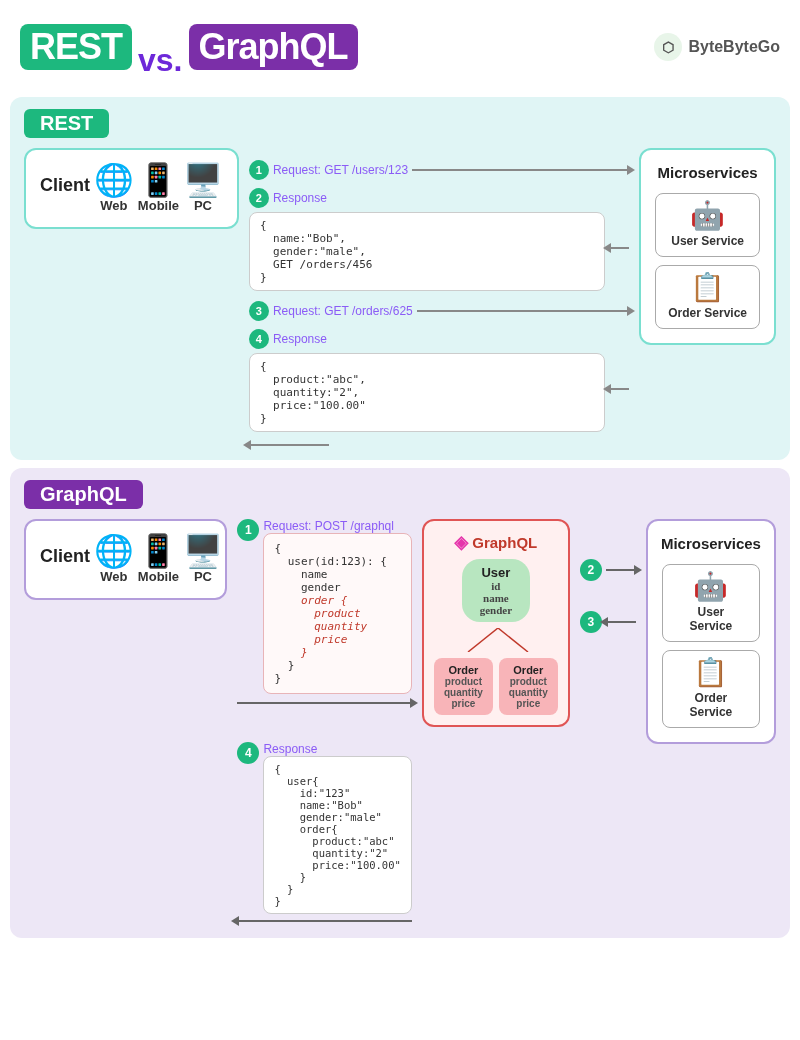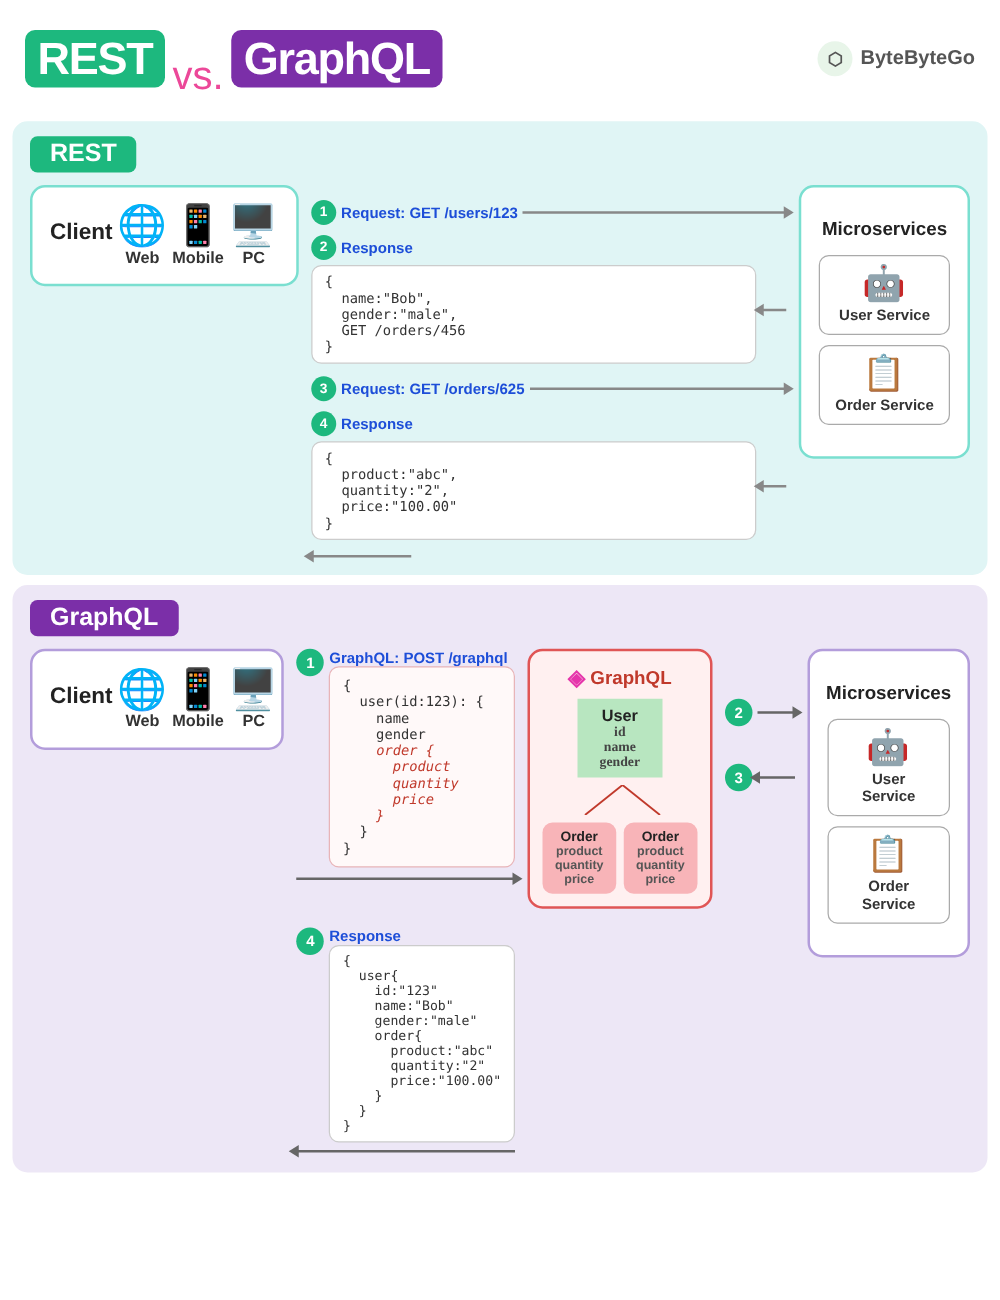--- a/index.html
+++ b/index.html
@@ -28,22 +28,22 @@
       background: #1db87e;
       color: #fff;
       font-size: 36px;
       font-weight: 900;
       padding: 2px 10px;
       border-radius: 8px;
       letter-spacing: -1px;
     }
     .vs-text {
       font-size: 32px;
-      font-weight: 400;
-      color: #ec4899;
+      font-weight: 700;
+      color: #6d28d9;
       margin-top: 28px;
     }
     .graphql-badge {
       background: #7b2fa8;
       color: #fff;
       font-size: 36px;
       font-weight: 900;
       padding: 2px 10px;
       border-radius: 8px;
       letter-spacing: -1px;
@@ -156,22 +156,22 @@
       justify-content: center;
       font-size: 11px;
       font-weight: 700;
       color: #fff;
       flex-shrink: 0;
     }
     .step-teal { background: #1db87e; }
 
     .arrow-label {
       font-size: 12px;
-      font-weight: 700;
-      color: #1d4ed8;
+      font-weight: 400;
+      color: #8b5cf6;
     }
     .arrow-line {
       flex: 1;
       height: 2px;
       background: #888;
       position: relative;
     }
     .arrow-line::after {
       content: '';
       position: absolute;
@@ -192,21 +192,21 @@
       font-family: monospace;
       margin: 2px 0;
       white-space: pre;
     }
 
     
     .microservices-box {
       background: #fff;
       border: 2px solid #7adfd0;
       border-radius: 12px;
-      padding: 25px 14px;
+      padding: 14px 14px;
       min-width: 120px;
       display: flex;
       flex-direction: column;
       align-items: center;
       gap: 8px;
     }
     .microservices-title {
       font-size: 15px;
       font-weight: 700;
       color: #222;
@@ -283,21 +283,21 @@
       display: flex;
       align-items: center;
       gap: 4px;
       font-size: 15px;
       font-weight: 700;
       color: #c0392b;
     }
 
     .user-node {
       background: #b8e6c0;
-      border-radius: 0;
+      border-radius: 18px;
       padding: 6px 18px;
       font-size: 13px;
       font-weight: 600;
       text-align: center;
       color: #222;
     }
     .user-node-sub {
       font-size: 11px;
       color: #444;
       font-family: Liberation Serif, serif;
@@ -486,21 +486,21 @@
         <div class="device-icon icon-pc"></div>
         <div class="device-label">PC</div>
       </div>
     </div>
 
     <div class="graphql-middle">
 
       <div style="display:flex; align-items:flex-start; gap:4px;">
         <div class="step-circle sc-teal">1</div>
         <div style="display:flex; flex-direction:column; flex:1;">
-          <div class="arrow-label">GraphQL: POST /graphql</div>
+          <div class="arrow-label">Request: POST /graphql</div>
           <div class="request-box">{
   user(id:123): {
     name
     gender
     <span class="req-red">order {
       product
       quantity
       price
     }</span>
   }

